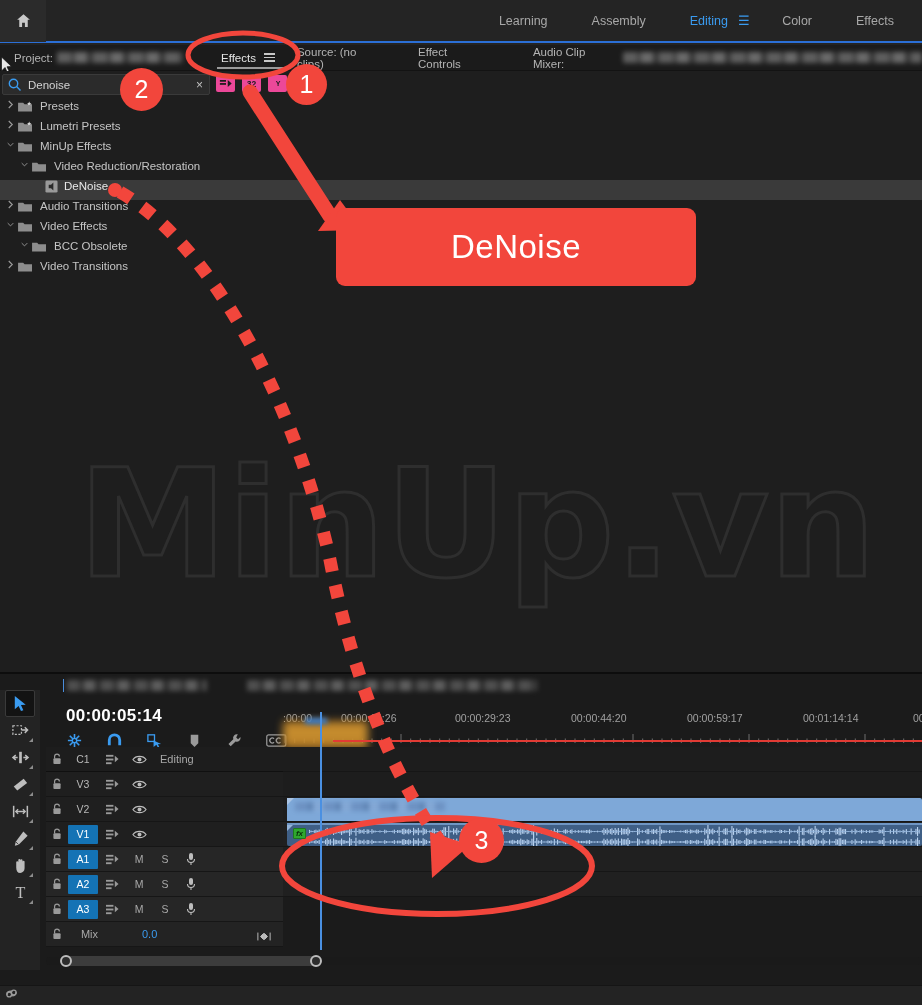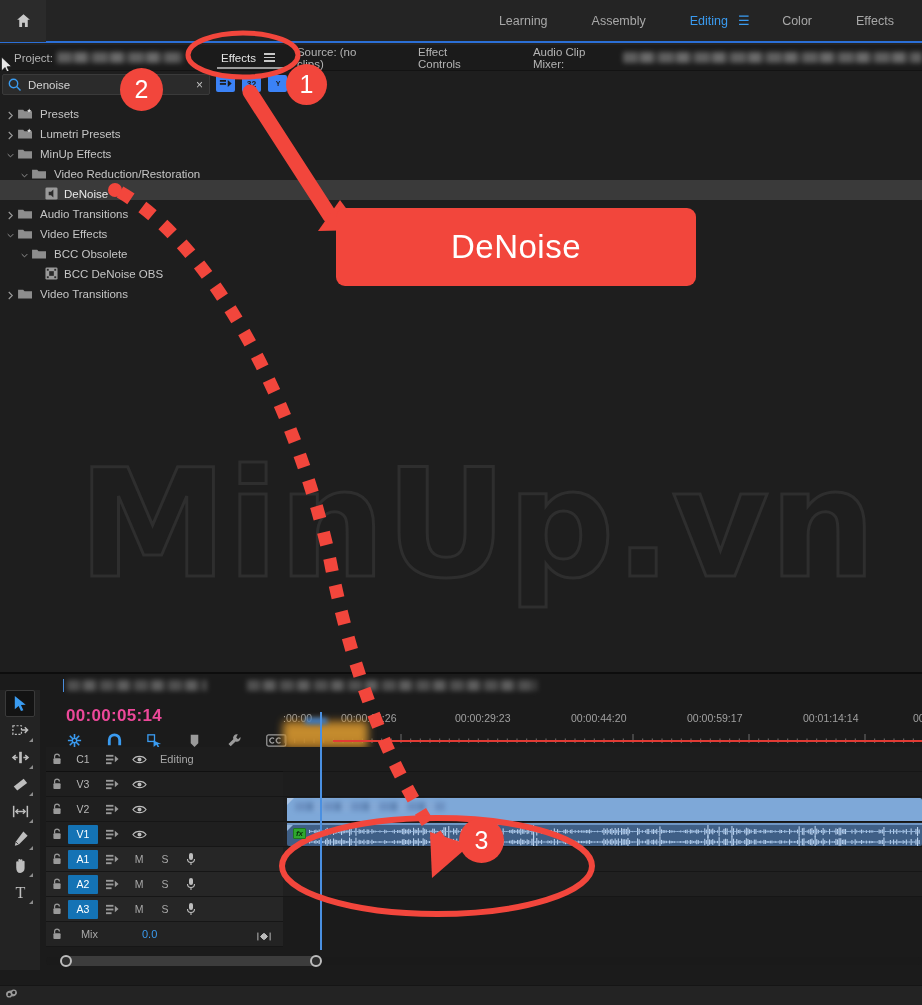--- a/index.html
+++ b/index.html
@@ -73,30 +73,30 @@
     background: #2b2b2b; border: 1px solid #3a3a3a; border-radius: 2px;
     display: flex; align-items: center;
   }
   .mag { width: 16px; height: 16px; margin-left: 4px; flex: 0 0 auto; }
   .search-val { color: #d2d2d2; font-size: 11.5px; margin-left: 5px; }
   .clear-x {
     position: absolute; right: 6px; top: 3px; color: #c0c0c0; font-size: 12px; line-height: 14px;
   }
   .filtbtns { position: absolute; left: 216px; top: 1px; display: flex; gap: 7px; }
   .fbtn {
-    width: 19px; height: 17px; background: #3b82f6; border-radius: 2px;
+    width: 19px; height: 17px; background: #ec4899; border-radius: 2px;
     display: flex; align-items: center; justify-content: center;
     font-size: 8.5px; color: #1c1c1c; font-weight: bold;
   }
   .fbtn svg { width: 14px; height: 11px; }
 
   
   .tree { margin-top: 4px; }
   .trow {
-    height: 20px; display: flex; align-items: flex-end;
+    height: 20px; display: flex; align-items: flex-start;
     font-size: 11.5px; color: #c5c5c5; position: relative;
   }
   .trow.selected { background: #3a3a3a; color: #e8e8e8; }
   .twist { width: 13px; display: flex; align-items: center; justify-content: center; color:#9a9a9a; }
   .twist svg { width: 7px; height: 9px; }
   .folder { width: 17px; height: 13px; margin-right: 6px; flex: 0 0 auto; }
   .fxicon { width: 13px; height: 13px; margin-right: 6px; flex: 0 0 auto; }
   .tlabel { white-space: nowrap; }
 
   
@@ -133,21 +133,21 @@
     position: relative;
   }
   .tool.active { background: #131313; border: 1px solid #3a3a3a; border-radius: 2px; }
   .tool svg { width: 19px; height: 19px; }
   .tool .corner {
     position: absolute; right: 2px; bottom: 2px; width: 0; height: 0;
     border-left: 4px solid transparent; border-bottom: 4px solid #8c8c8c;
   }
 
   .tcode {
-    position: absolute; left: 66px; top: 32px; color: #ec4899;
+    position: absolute; left: 66px; top: 32px; color: #ffffff;
     font-size: 17px; font-weight: bold; letter-spacing: .3px;
   }
   .tl-icons { position: absolute; left: 66px; top: 58px; display: flex; align-items: center; gap: 23px; }
   .tl-icons svg { width: 17px; height: 17px; }
 
   .ruler { position: absolute; left: 283px; top: 38px; width: 639px; height: 28px; }
   .rlabel { position: absolute; top: 0; font-size: 10.5px; color: #a0a0a0; white-space: nowrap; }
   .ticks { position: absolute; left: 0; top: 17px; width: 639px; height: 10px; }
   .blurclip {
     position: absolute; left: 283px; top: 47px; width: 85px; height: 28px;
@@ -418,32 +418,20 @@
           <svg viewBox="0 0 10 8">
               <path d="M1 2 L5 6 L9 2" fill="none" stroke="#9a9a9a" stroke-width="1.3"></path>
             </svg>
         </span>
         <svg class="folder" viewBox="0 0 18 14">
           <path d="M1 3.5 V12.5 H16 V4.5 H8 L6.5 3 H1 Z" fill="#8d8d8d"></path>
         </svg>
         <span class="tlabel">BCC Obsolete</span>
       </div>
 
-      <div class="trow">
-        <span style="width:45px"></span>
-        <svg class="fxicon" viewBox="0 0 14 14">
-          <rect x="0.5" y="0.5" width="13" height="13" rx="1.5" fill="#9a9a9a"></rect>
-          <rect x="2" y="2" width="2" height="2" fill="#2a2a2a"></rect>
-          <rect x="10" y="2" width="2" height="2" fill="#2a2a2a"></rect>
-          <rect x="2" y="10" width="2" height="2" fill="#2a2a2a"></rect>
-          <rect x="10" y="10" width="2" height="2" fill="#2a2a2a"></rect>
-          <rect x="4.5" y="4.5" width="5" height="5" fill="#2a2a2a"></rect>
-        </svg>
-        <span class="tlabel">BCC DeNoise OBS</span>
-      </div>
 
       <div class="trow">
         <span class="twist" style="margin-left:4px">
           <svg viewBox="0 0 8 10">
               <path d="M2 1 L6 5 L2 9" fill="none" stroke="#9a9a9a" stroke-width="1.3"></path>
             </svg>
         </span>
         <svg class="folder" viewBox="0 0 18 14">
           <path d="M1 3.5 V12.5 H16 V4.5 H8 L6.5 3 H1 Z" fill="#8d8d8d"></path>
         </svg>

